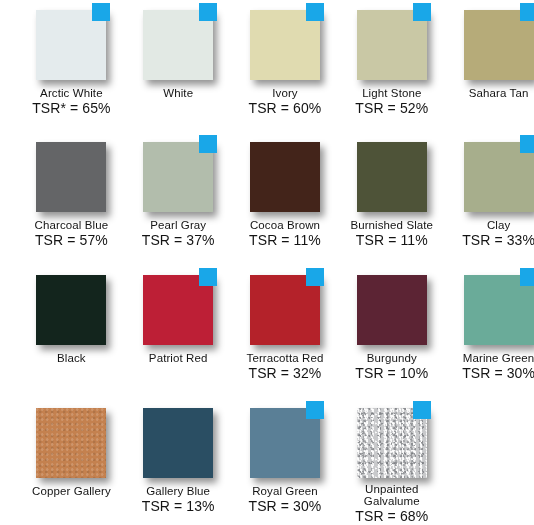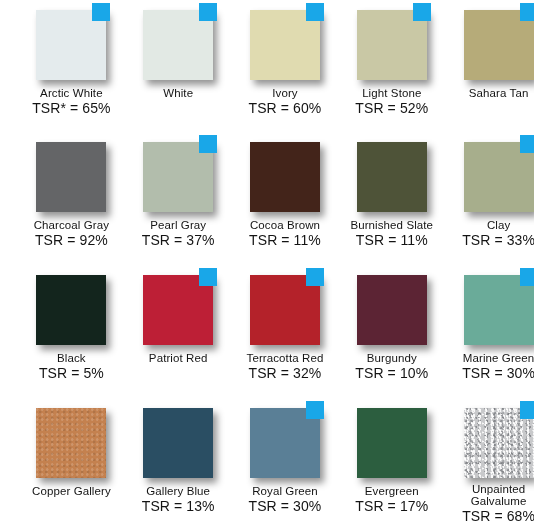--- a/index.html
+++ b/index.html
@@ -154,22 +154,22 @@
       </div>
       <div class="caption">
         <div class="name">Sahara Tan</div>
       </div>
     </div>
     <div class="swatch-cell">
       <div class="chip-wrap">
         <div class="chip" style="background-color: rgb(100, 101, 103);"></div>
       </div>
       <div class="caption">
-        <div class="name">Charcoal Gray</div>
-        <div class="tsr">TSR = 92%</div>
+        <div class="name">Charcoal Blue</div>
+        <div class="tsr">TSR = 57%</div>
       </div>
     </div>
     <div class="swatch-cell">
       <div class="chip-wrap">
         <div class="chip" style="background-color: rgb(178, 189, 172);"></div>
         <div class="badge" style="background: rgb(25, 167, 232);"></div>
       </div>
       <div class="caption">
         <div class="name">Pearl Gray</div>
         <div class="tsr">TSR = 37%</div>
@@ -202,21 +202,20 @@
         <div class="name">Clay</div>
         <div class="tsr">TSR = 33%</div>
       </div>
     </div>
     <div class="swatch-cell">
       <div class="chip-wrap">
         <div class="chip" style="background-color: rgb(19, 37, 29);"></div>
       </div>
       <div class="caption">
         <div class="name">Black</div>
-        <div class="tsr">TSR = 5%</div>
       </div>
     </div>
     <div class="swatch-cell">
       <div class="chip-wrap">
         <div class="chip" style="background-color: rgb(189, 31, 54);"></div>
         <div class="badge" style="background: rgb(25, 167, 232);"></div>
       </div>
       <div class="caption">
         <div class="name">Patriot Red</div>
       </div>
@@ -272,29 +271,20 @@
         <div class="chip" style="background-color: rgb(90, 127, 150);"></div>
         <div class="badge" style="background: rgb(25, 167, 232);"></div>
       </div>
       <div class="caption">
         <div class="name">Royal Green</div>
         <div class="tsr">TSR = 30%</div>
       </div>
     </div>
     <div class="swatch-cell">
       <div class="chip-wrap">
-        <div class="chip" style="background-color: rgb(44, 94, 63);"></div>
-      </div>
-      <div class="caption">
-        <div class="name">Evergreen</div>
-        <div class="tsr">TSR = 17%</div>
-      </div>
-    </div>
-    <div class="swatch-cell">
-      <div class="chip-wrap">
         <div class="chip metallic" style="background-color: rgb(200, 201, 203);"></div>
         <div class="badge" style="background: rgb(25, 167, 232);"></div>
       </div>
       <div class="caption">
         <div class="name">Unpainted Galvalume</div>
         <div class="tsr">TSR = 68%</div>
       </div>
     </div>
   </div>
 

